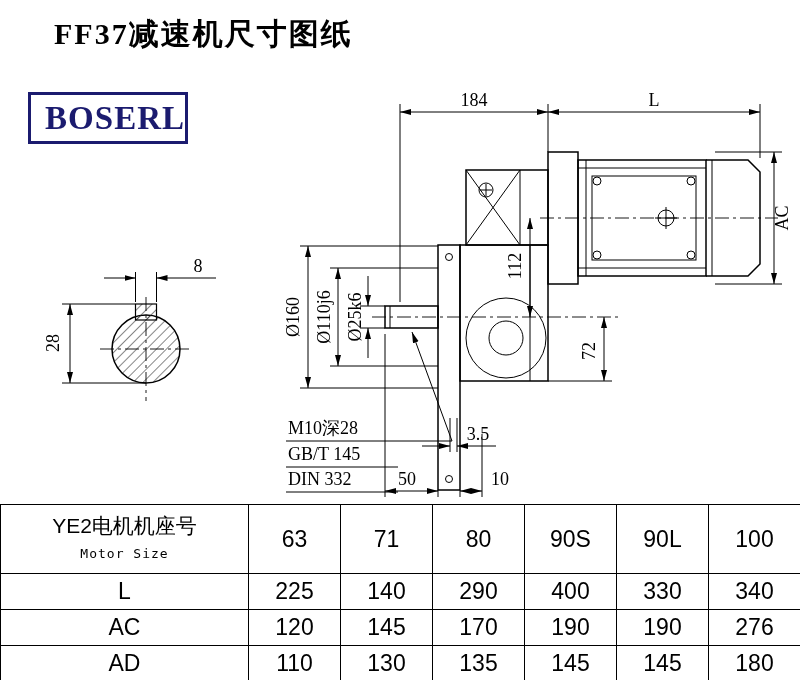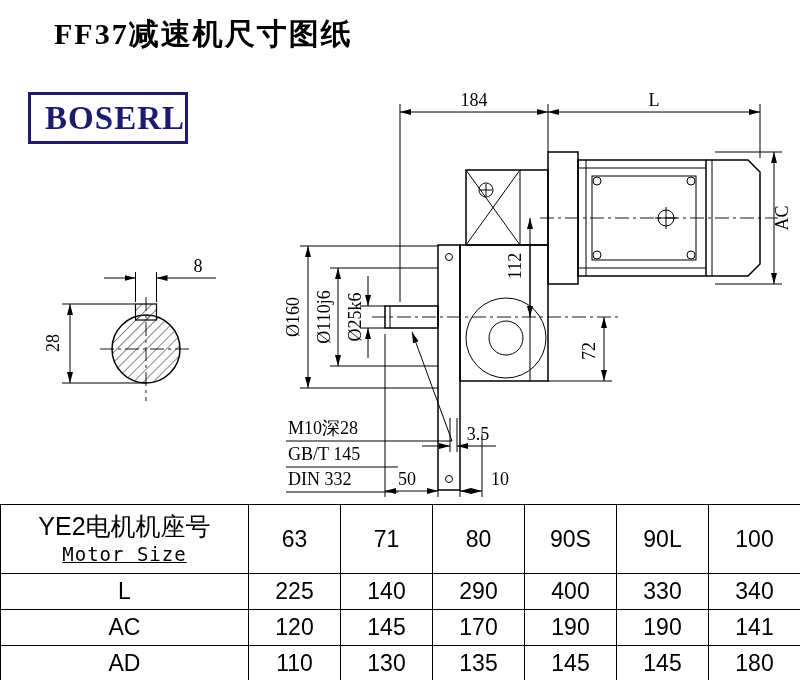--- a/index.html
+++ b/index.html
@@ -15,22 +15,22 @@
   svg text{font-family:"Liberation Serif",serif;font-size:18px;fill:#000;}
   .ol{fill:none;stroke:#000;stroke-width:1.5;}   
   .il{fill:none;stroke:#000;stroke-width:1;}     
   .dl{fill:none;stroke:#000;stroke-width:1;}     
   .cl{fill:none;stroke:#000;stroke-width:0.9;stroke-dasharray:14 4 3 4;} 
   #sizetable{position:absolute;left:0;top:504px;width:800px;border-collapse:collapse;table-layout:fixed;}
   #sizetable td,#sizetable th{border:1.7px solid #000;text-align:center;vertical-align:middle;
         font-weight:normal;padding:0;}
   #sizetable .num{font-size:23px;height:35px;font-family:"Liberation Sans",sans-serif;}
   #sizetable .hrow th{height:68px;font-size:23px;}
-  .cn{font-size:25px;line-height:30px;text-align:center;}
-  .en{font-size:19px;font-family:"DejaVu Sans Mono",monospace;letter-spacing:1px;line-height:26px;text-decoration:underline;}
+  .cn{font-size:21px;line-height:30px;text-align:center;}
+  .en{font-size:13px;font-family:"DejaVu Sans Mono",monospace;letter-spacing:1px;line-height:26px;}
 </style>
 </head>
 <body>
 
 <div id="page">
 
   <svg viewBox="0 0 800 505" width="800" height="505">
     <defs>
       <pattern id="hatch" patternUnits="userSpaceOnUse" width="7" height="7" patternTransform="rotate(45)">
         <line x1="0" y1="0" x2="0" y2="7" stroke="#222" stroke-width="1.1"></line>
@@ -211,21 +211,21 @@
       <td class="num">330</td>
       <td class="num">340</td>
     </tr>
     <tr>
       <td class="num">AC</td>
       <td class="num">120</td>
       <td class="num">145</td>
       <td class="num">170</td>
       <td class="num">190</td>
       <td class="num">190</td>
-      <td class="num">141</td>
+      <td class="num">276</td>
     </tr>
     <tr>
       <td class="num">AD</td>
       <td class="num">110</td>
       <td class="num">130</td>
       <td class="num">135</td>
       <td class="num">145</td>
       <td class="num">145</td>
       <td class="num">180</td>
     </tr>

